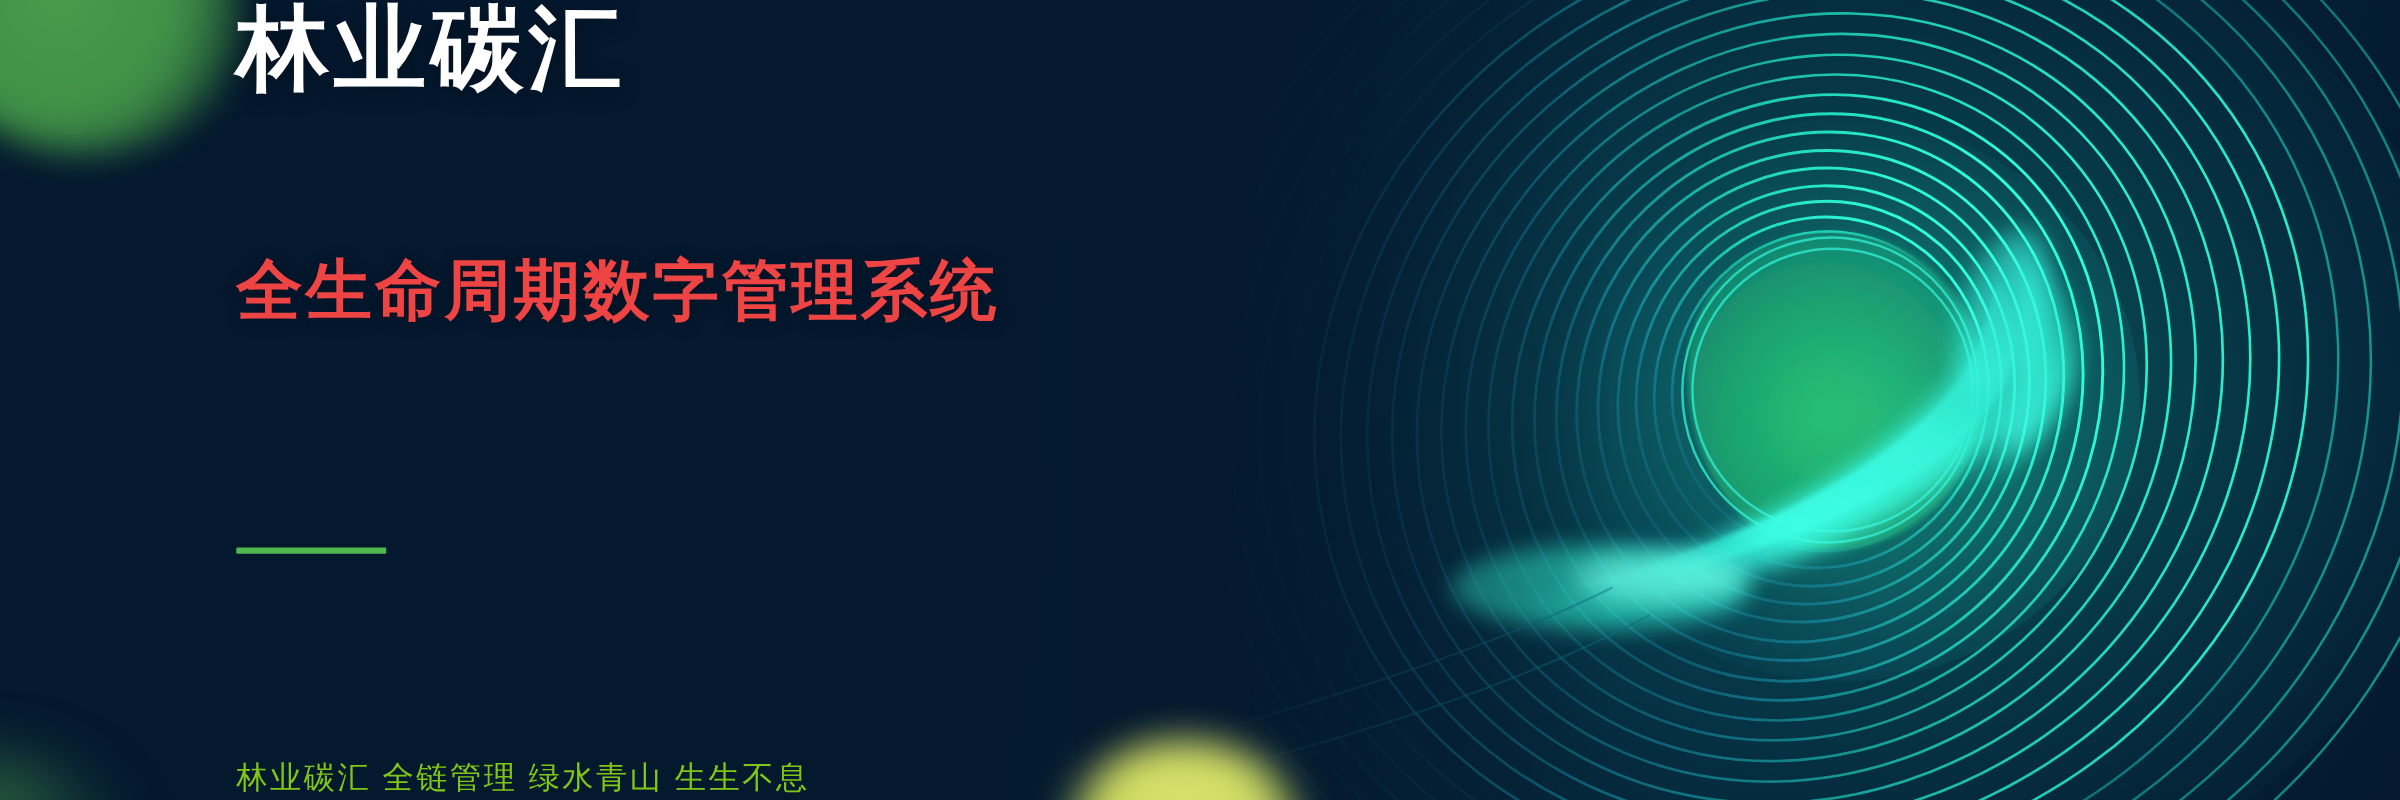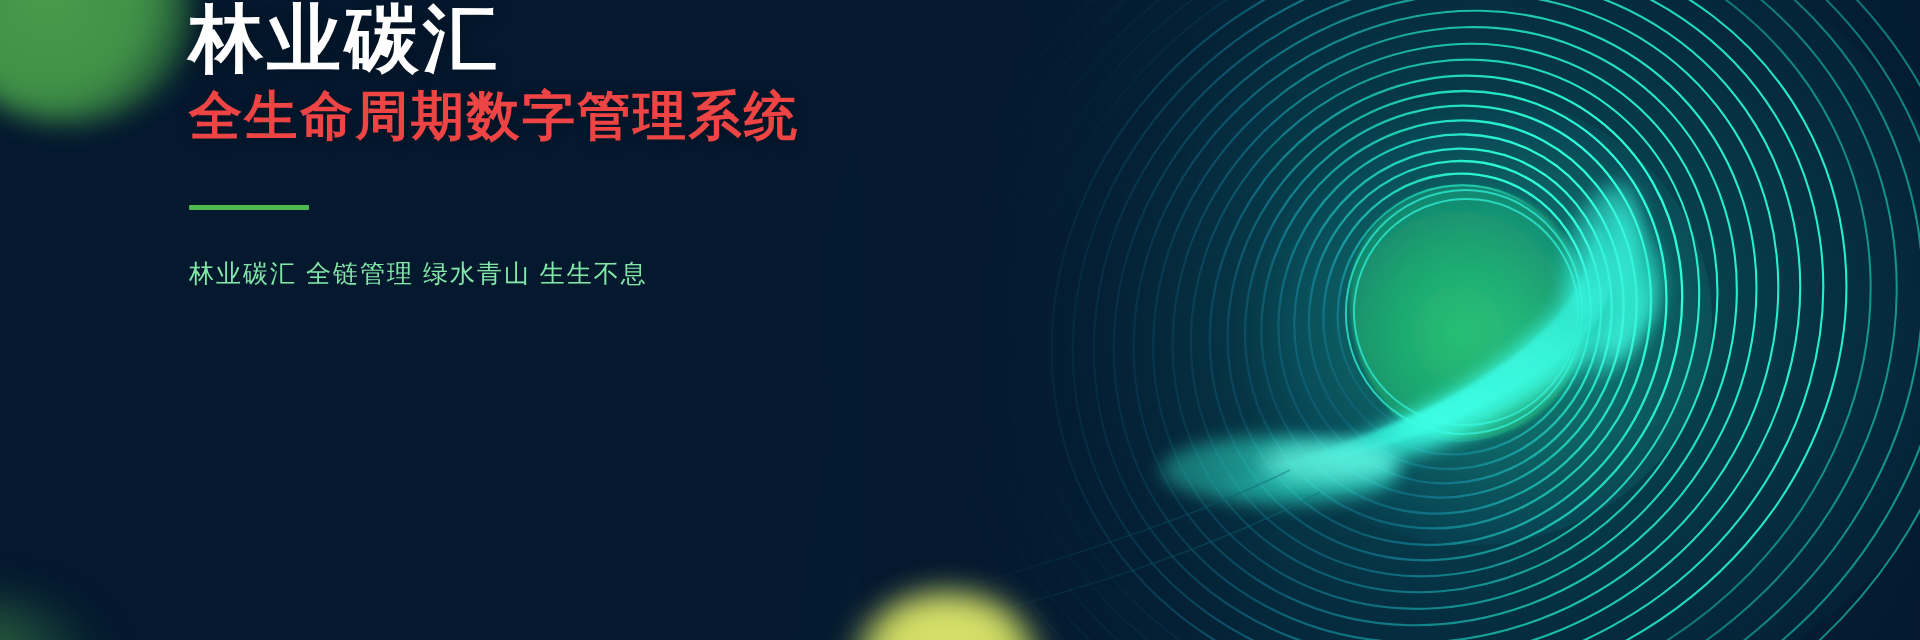--- a/index.html
+++ b/index.html
@@ -83,21 +83,21 @@
   }
 
   
   .content {
     position: absolute;
     left: 189px;
     top: 0;
     height: 640px;
     display: flex;
     flex-direction: column;
-    justify-content: flex-start;
+    justify-content: space-between;
     z-index: 5;
   }
 
   .title {
     color: #ffffff;
     font-size: 74px;
     font-weight: 700;
     letter-spacing: 4px;
     line-height: 1.06;
     margin: 0 0 8px 0;
@@ -118,21 +118,21 @@
 
   .divider {
     width: 120px;
     height: 5px;
     background: #4fb84f;
     margin: 58px 0 0 0;
     border-radius: 1px;
   }
 
   .tagline {
-    color: #86efac;
+    color: #84cc16;
     font-size: 25px;
     font-weight: 400;
     letter-spacing: 2px;
     line-height: 1.4;
     margin: 46px 0 0 0;
     white-space: nowrap;
     opacity: 0.97;
   }
 </style>
 </head>

